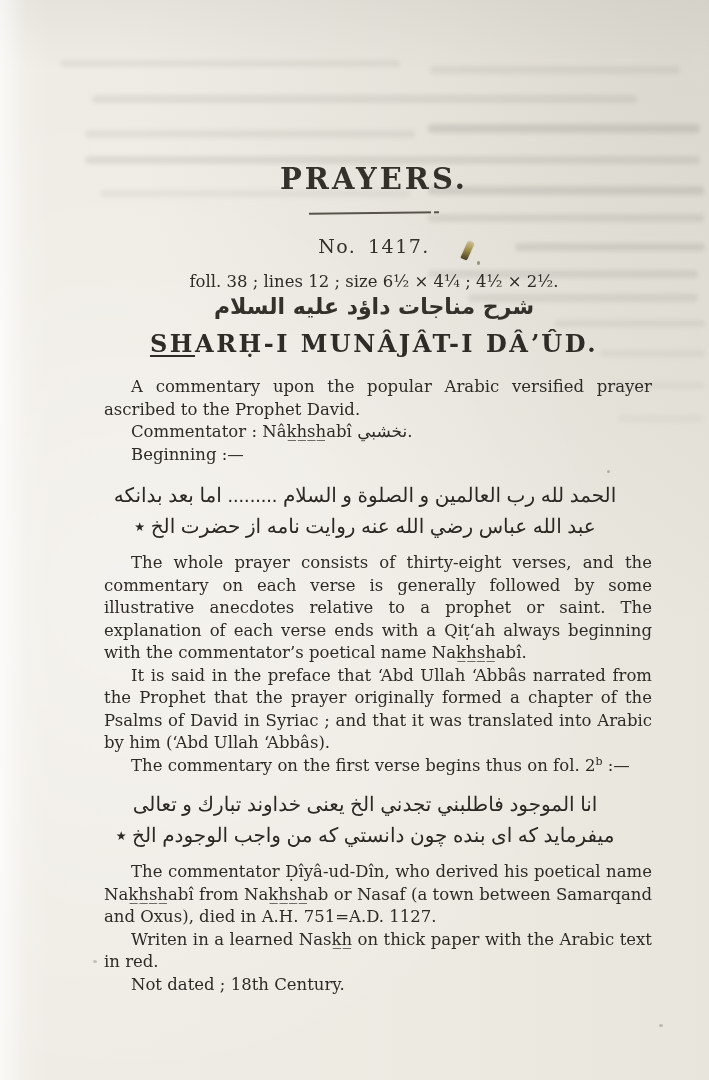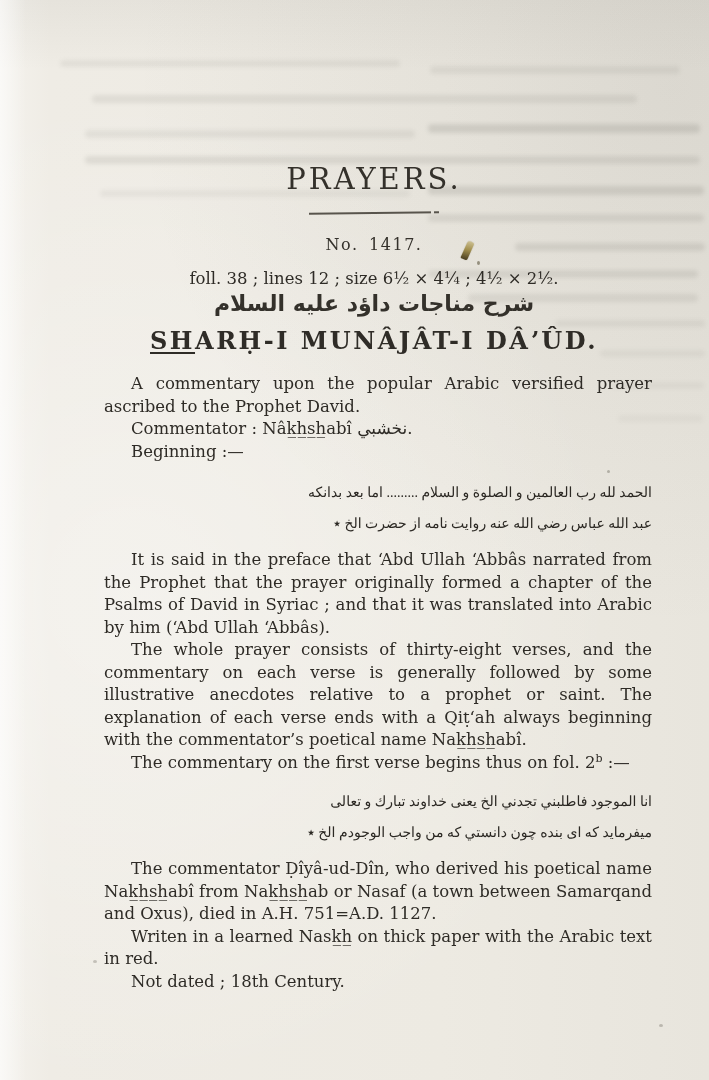--- a/index.html
+++ b/index.html
@@ -25,41 +25,41 @@
   .ink-mark{
     position:absolute;left:464px;top:241px;width:7px;height:19px;
     transform:rotate(24deg);border-radius:3px 2px 2px 1px;
     background:linear-gradient(168deg,#cfc397 0%,#a3904f 45%,#453a1e 100%);
     box-shadow:0 0 1px rgba(90,80,40,0.5);
   }
 
   .content{position:absolute;left:78px;top:0;width:574px;padding-top:163px;}
   .centered{position:relative;left:9px;text-align:center;}
 
-  h1.heading{font-size:29px;line-height:1.15;letter-spacing:3px;font-weight:400;margin:0;color:#34312b;}
+  h1.heading{font-size:29px;line-height:1.15;letter-spacing:3px;font-weight:700;margin:0;color:#34312b;}
   .rule{
     width:130px;height:2px;margin:16px auto 0;transform:rotate(-0.7deg);
     background:linear-gradient(90deg,#58544c 0 94%,transparent 94% 96.5%,#58544c 96.5% 100%);
   }
-  h2.number{font-size:16px;letter-spacing:1.5px;word-spacing:4px;font-weight:500;margin:21px 0 0;color:#34312b;}
+  h2.number{font-size:19px;letter-spacing:1.5px;word-spacing:4px;font-weight:500;margin:21px 0 0;color:#34312b;}
   .collation{margin-top:15px;font-size:16.5px;}
   .arabic{font-family:"DejaVu Sans","Liberation Sans",sans-serif;}
   .arabic-title{font-size:22px;line-height:32px;color:#34312b;font-weight:bold;}
   .latin-title{margin-top:7px;font-size:24px;line-height:27px;font-weight:700;letter-spacing:2.5px;margin-bottom:1px;color:#2f2c27;}
   .latin-title .u{text-decoration:underline;text-decoration-thickness:1.5px;text-underline-offset:3px;}
 
   p{margin:0;font-size:16.5px;line-height:22.5px;text-align:justify;}
   .indent{text-indent:27px;margin-left:26px;}
   .first{margin-top:19px;}
   .ar-inline{font-family:Liberation Serif, serif;font-size:17px;}
 
   .quote{
-    direction:rtl;text-align:right;
-    font-family:Liberation Serif, serif;
-    font-size:14px;line-height:31px;margin:14px 0 10px;color:#2b2823;
+    direction:rtl;text-align:center;
+    font-family:Liberation Sans, sans-serif;
+    font-size:20px;line-height:31px;margin:14px 0 10px;color:#2b2823;
   }
   .quote2{margin:12px 0 10px;}
   .para-commentator{margin-top:2px;}
   sup{font-size:11px;line-height:0;}
 </style>
 </head>
 <body>
 
 <div class="page">
 
@@ -109,23 +109,23 @@
 
     <p class="indent"><span>Commentator : Nâk̲h̲s̲h̲abî </span><bdi class="ar-inline" dir="rtl">نخشبي</bdi><span>.</span></p>
 
     <p class="indent">Beginning :—</p>
 
     <div class="quote">
       <div>الحمد لله رب العالمين و الصلوة و السلام ......... اما بعد بدانكه</div>
       <div>عبد الله عباس رضي الله عنه روايت نامه از حضرت الخ ٭</div>
     </div>
 
+    <p class="indent">The whole prayer consists of thirty-eight verses, and the commentary on each verse is generally followed by some illustrative anecdotes relative to a prophet or saint.  The explanation of each verse ends with a Qiṭʻah always beginning with the commentator’s poetical name Nak̲h̲s̲h̲abî.</p>
+
     <p class="indent">It is said in the preface that ʻAbd Ullah ʻAbbâs narrated from the Prophet that the prayer originally formed a chapter of the Psalms of David in Syriac ; and that it was translated into Arabic by him (ʻAbd Ullah ʻAbbâs).</p>
-
-    <p class="indent">The whole prayer consists of thirty-eight verses, and the commentary on each verse is generally followed by some illustrative anecdotes relative to a prophet or saint.  The explanation of each verse ends with a Qiṭʻah always beginning with the commentator’s poetical name Nak̲h̲s̲h̲abî.</p>
 
     <p class="indent"><span>The commentary on the first verse begins thus on fol. 2</span><sup>b</sup><span> :—</span></p>
 
     <div class="quote quote2">
       <div>انا الموجود فاطلبني تجدني الخ يعنى خداوند تبارك و تعالى</div>
       <div>ميفرمايد كه اى بنده چون دانستي كه من واجب الوجودم الخ ٭</div>
     </div>
 
     <p class="indent para-commentator">The commentator Ḍîyâ-ud-Dîn, who derived his poetical name Nak̲h̲s̲h̲abî from Nak̲h̲s̲h̲ab or Nasaf (a town between Samarqand and Oxus), died in A.H. 751=A.D. 1127.</p>
 

